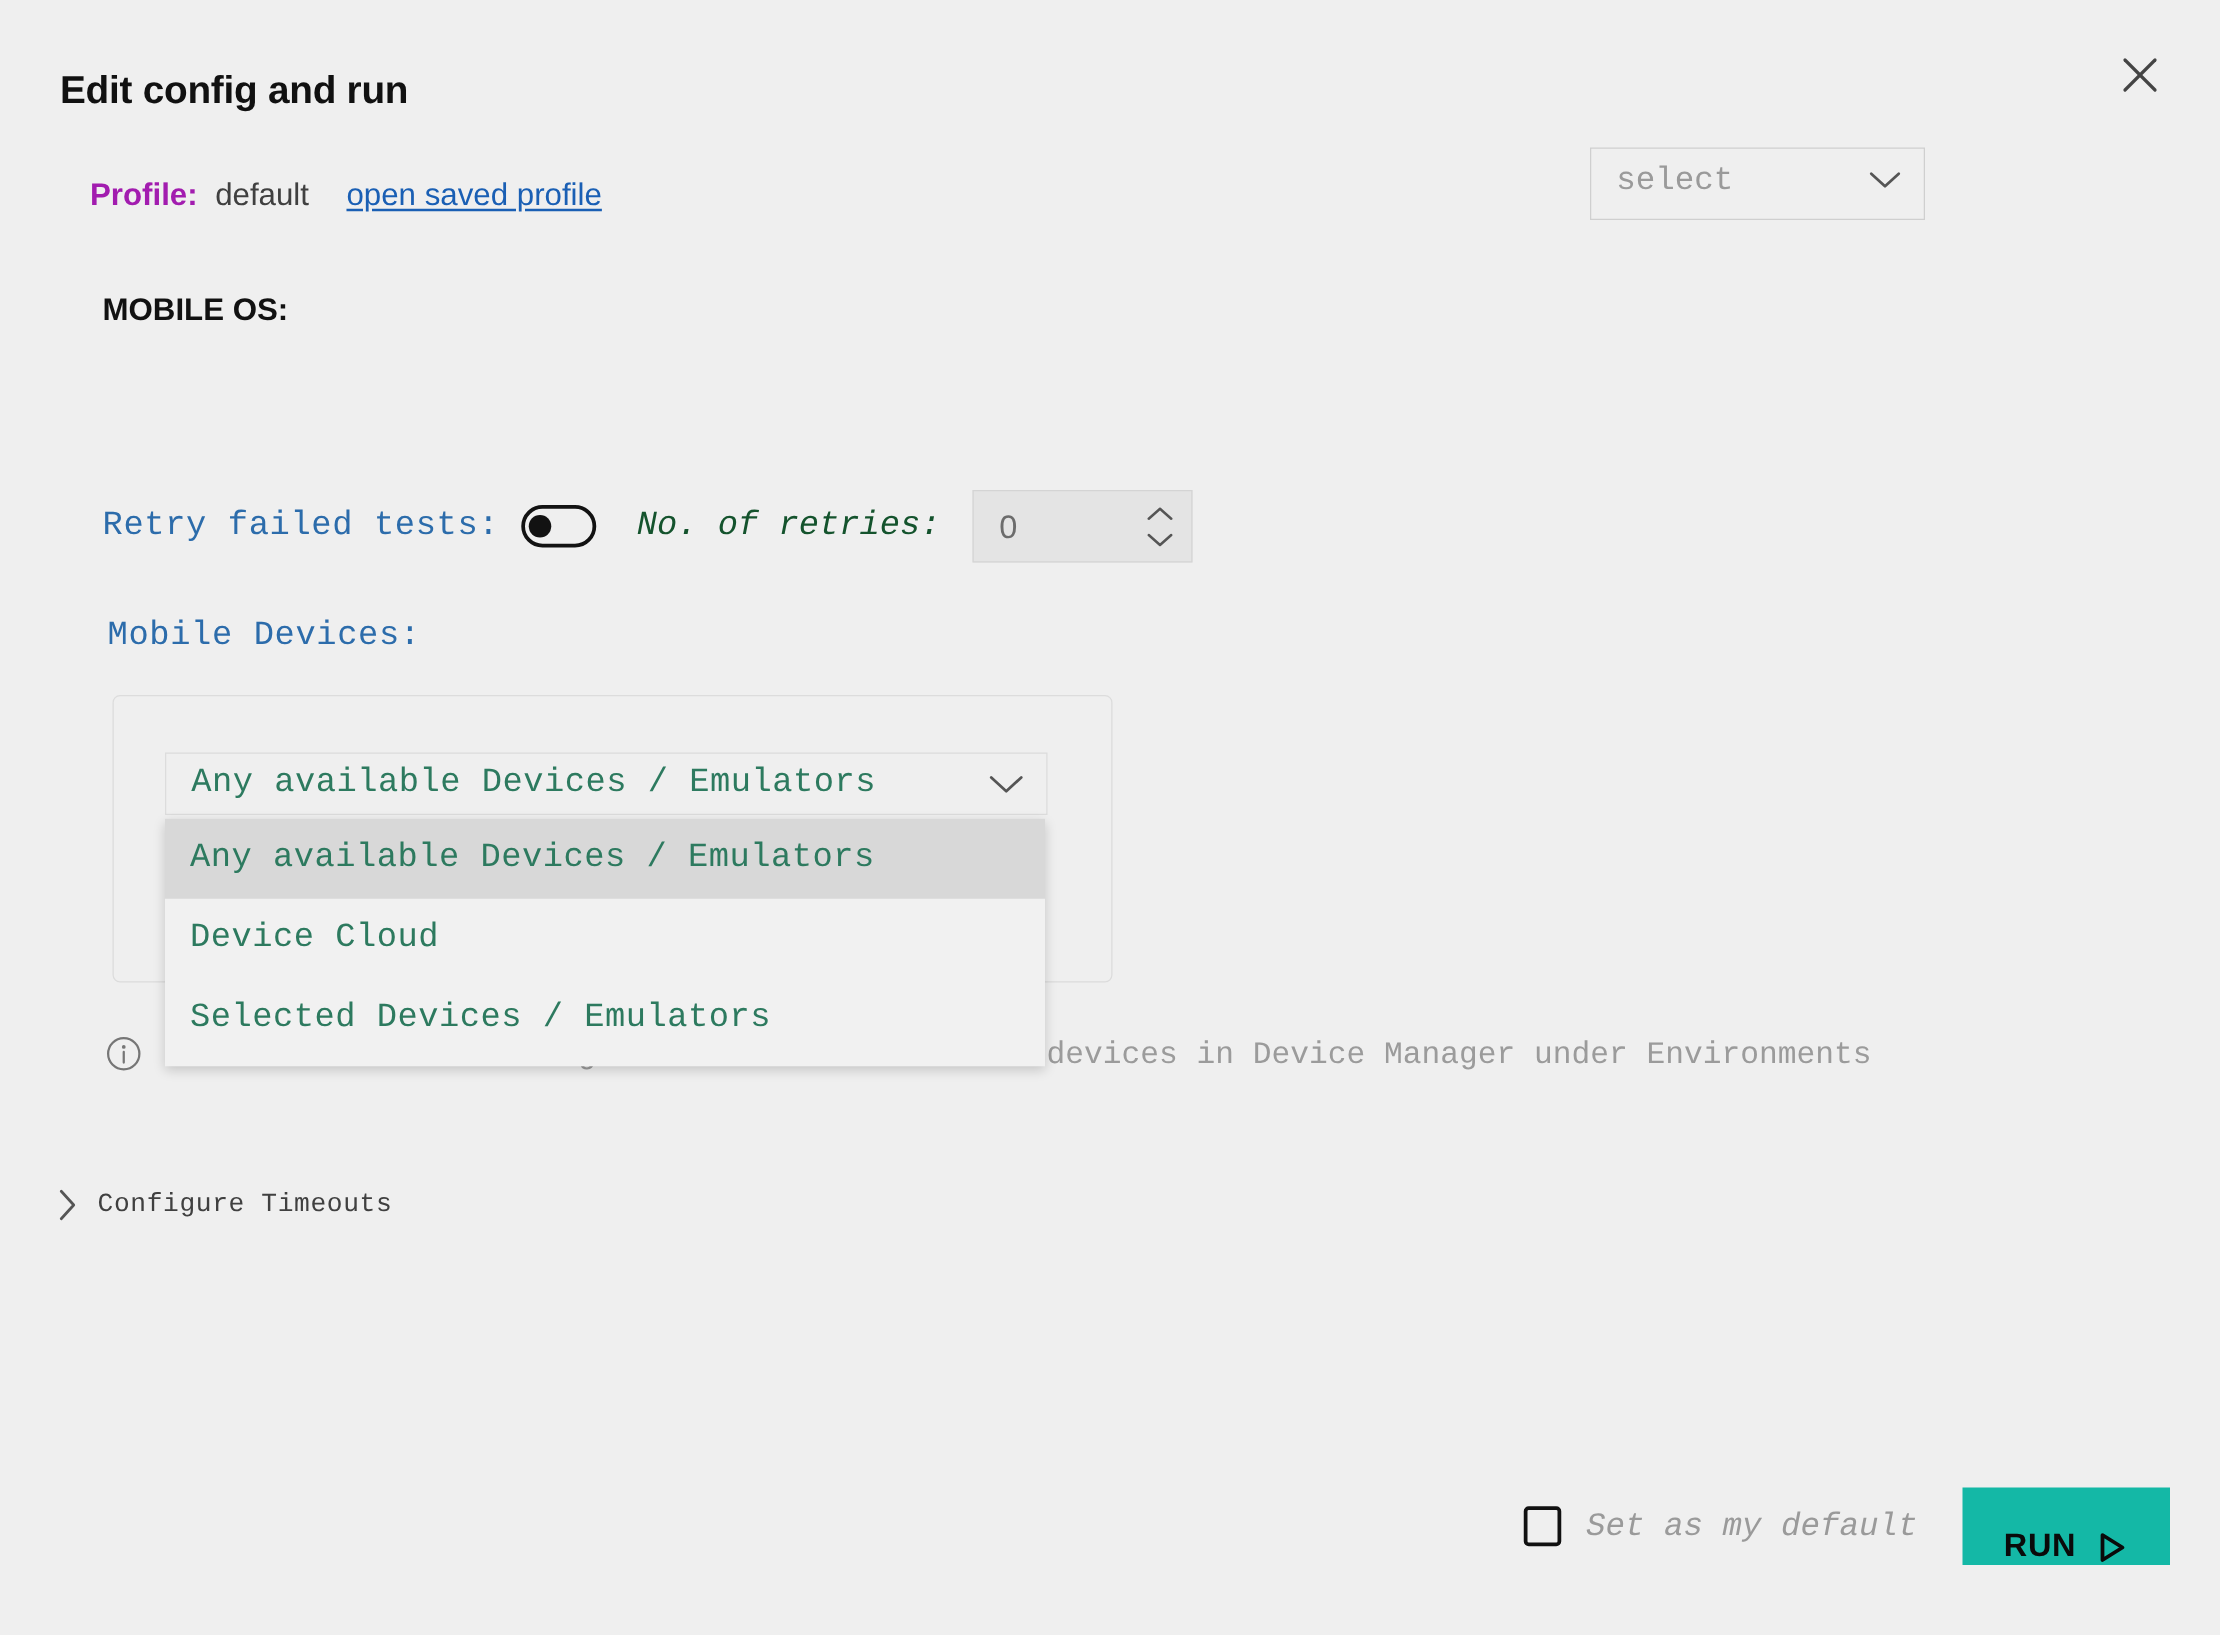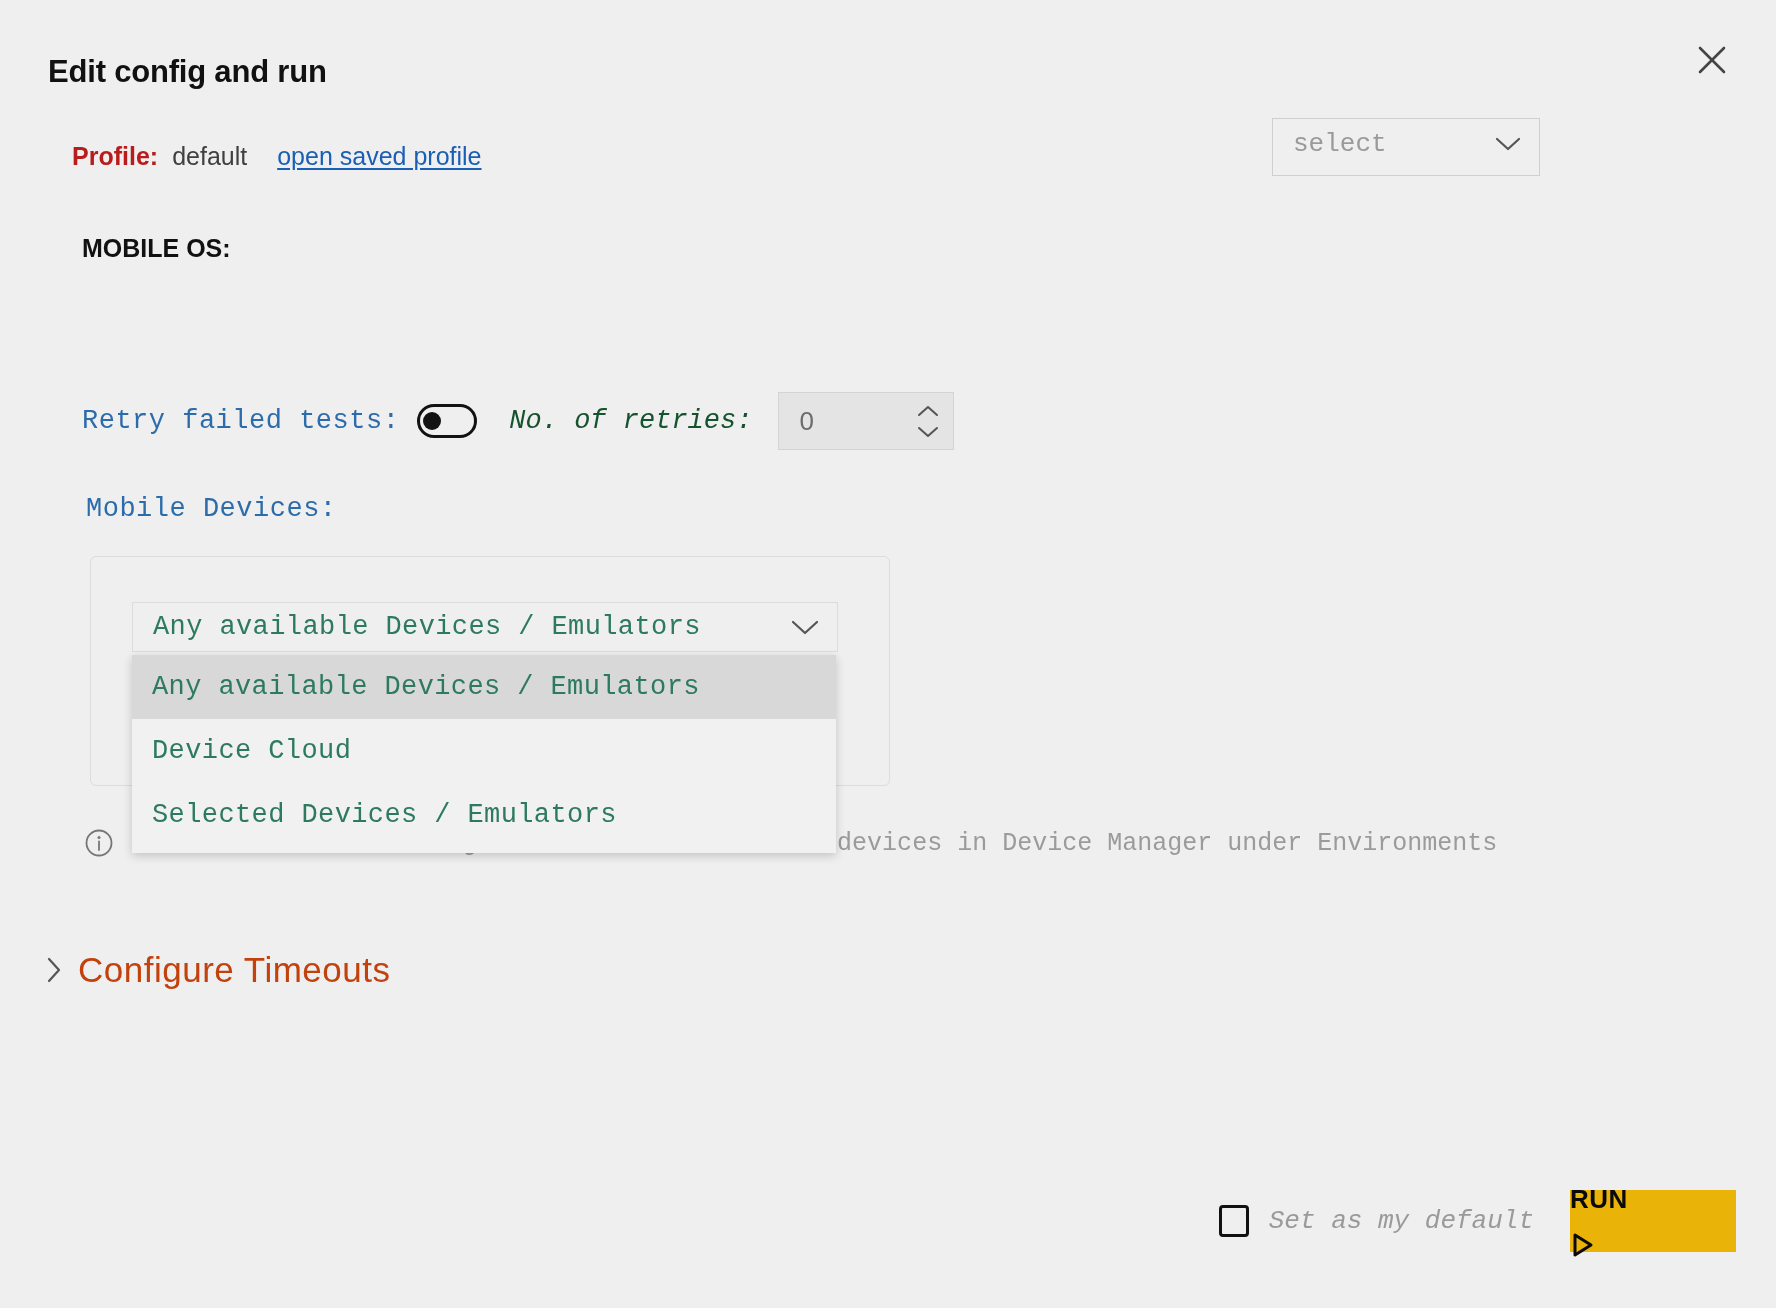--- a/index.html
+++ b/index.html
@@ -25,21 +25,21 @@
     cursor: pointer; color: #444;
   }
   .close-btn svg { display: block; }
 
   
   .profile-row {
     position: absolute; left: 72px; top: 142px;
     display: flex; align-items: baseline; gap: 14px;
     font-size: 25px;
   }
-  .profile-label { font-weight: bold; color: #b91c1c; }
+  .profile-label { font-weight: bold; color: #a21caf; }
   .profile-value { color: #404040; font-weight: 400; }
   .profile-link {
     margin-left: 16px;
     color: #1a5fb4; text-decoration: underline;
     text-underline-offset: 3px; cursor: pointer;
   }
 
   
   .env-row {
     position: absolute; right: 248px; top: 142px;
@@ -159,44 +159,44 @@
     font-family: "Liberation Mono", monospace;
     font-size: 25px; color: #9b9b9b; white-space: nowrap;
   }
 
   
   .timeouts {
     position: absolute; left: 46px; top: 950px;
     display: flex; align-items: center; gap: 16px; cursor: pointer;
   }
   .timeouts .tw {
-    font-family: Liberation Sans, sans-serif;
-    font-size: 35px; color: #c2410c; letter-spacing: 0.5px;
+    font-family: Liberation Mono, monospace;
+    font-size: 21px; color: #404040; letter-spacing: 0.5px;
   }
   .caret { color: #555; display: flex; }
 
   
   .footer {
     position: absolute; right: 40px; bottom: 56px;
     display: flex; align-items: center; gap: 36px;
   }
   .default-wrap { display: flex; align-items: center; gap: 20px; cursor: pointer; }
   .checkbox {
     width: 30px; height: 32px; border: 3px solid #111;
     border-radius: 4px; background: #efefef;
   }
   .default-text {
     font-family: "Liberation Mono", monospace;
     font-size: 26px; font-style: italic; color: #9a9a9a;
   }
   .run-btn {
     width: 166px; height: 62px;
-    background: #eab308;
-    display: flex; align-items: flex-start; justify-content: center; gap: 16px;
-    cursor: pointer; border: none; flex-direction: column;
+    background: #14b8a6;
+    display: flex; align-items: flex-end; justify-content: center; gap: 16px;
+    cursor: pointer; border: none;
   }
   .run-btn .lbl { font-size: 26px; font-weight: bold; color: #0a0a0a; letter-spacing: 0.5px; }
   .run-btn .tri { display: flex; }
 </style>
 </head>
 <body>
 
 <div class="dialog">
 
   <div class="title">Edit config and run</div>

